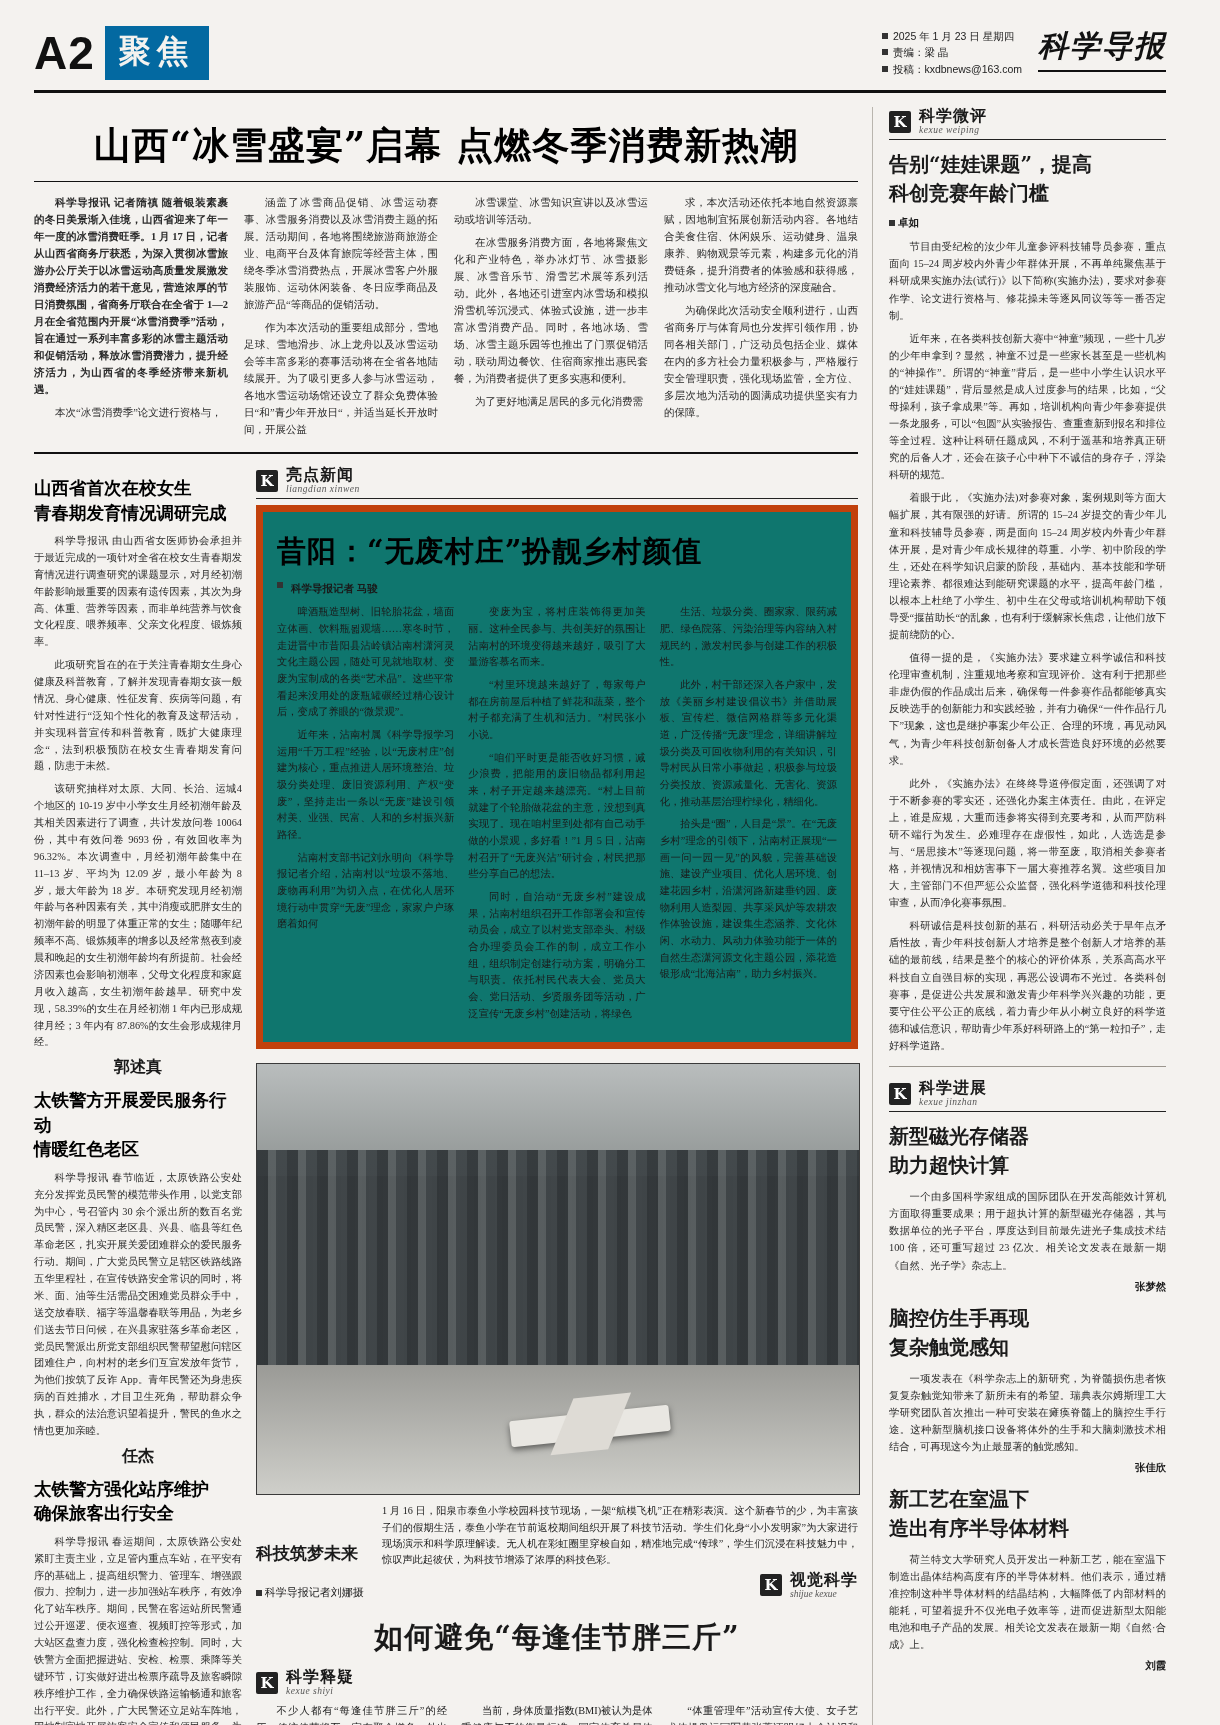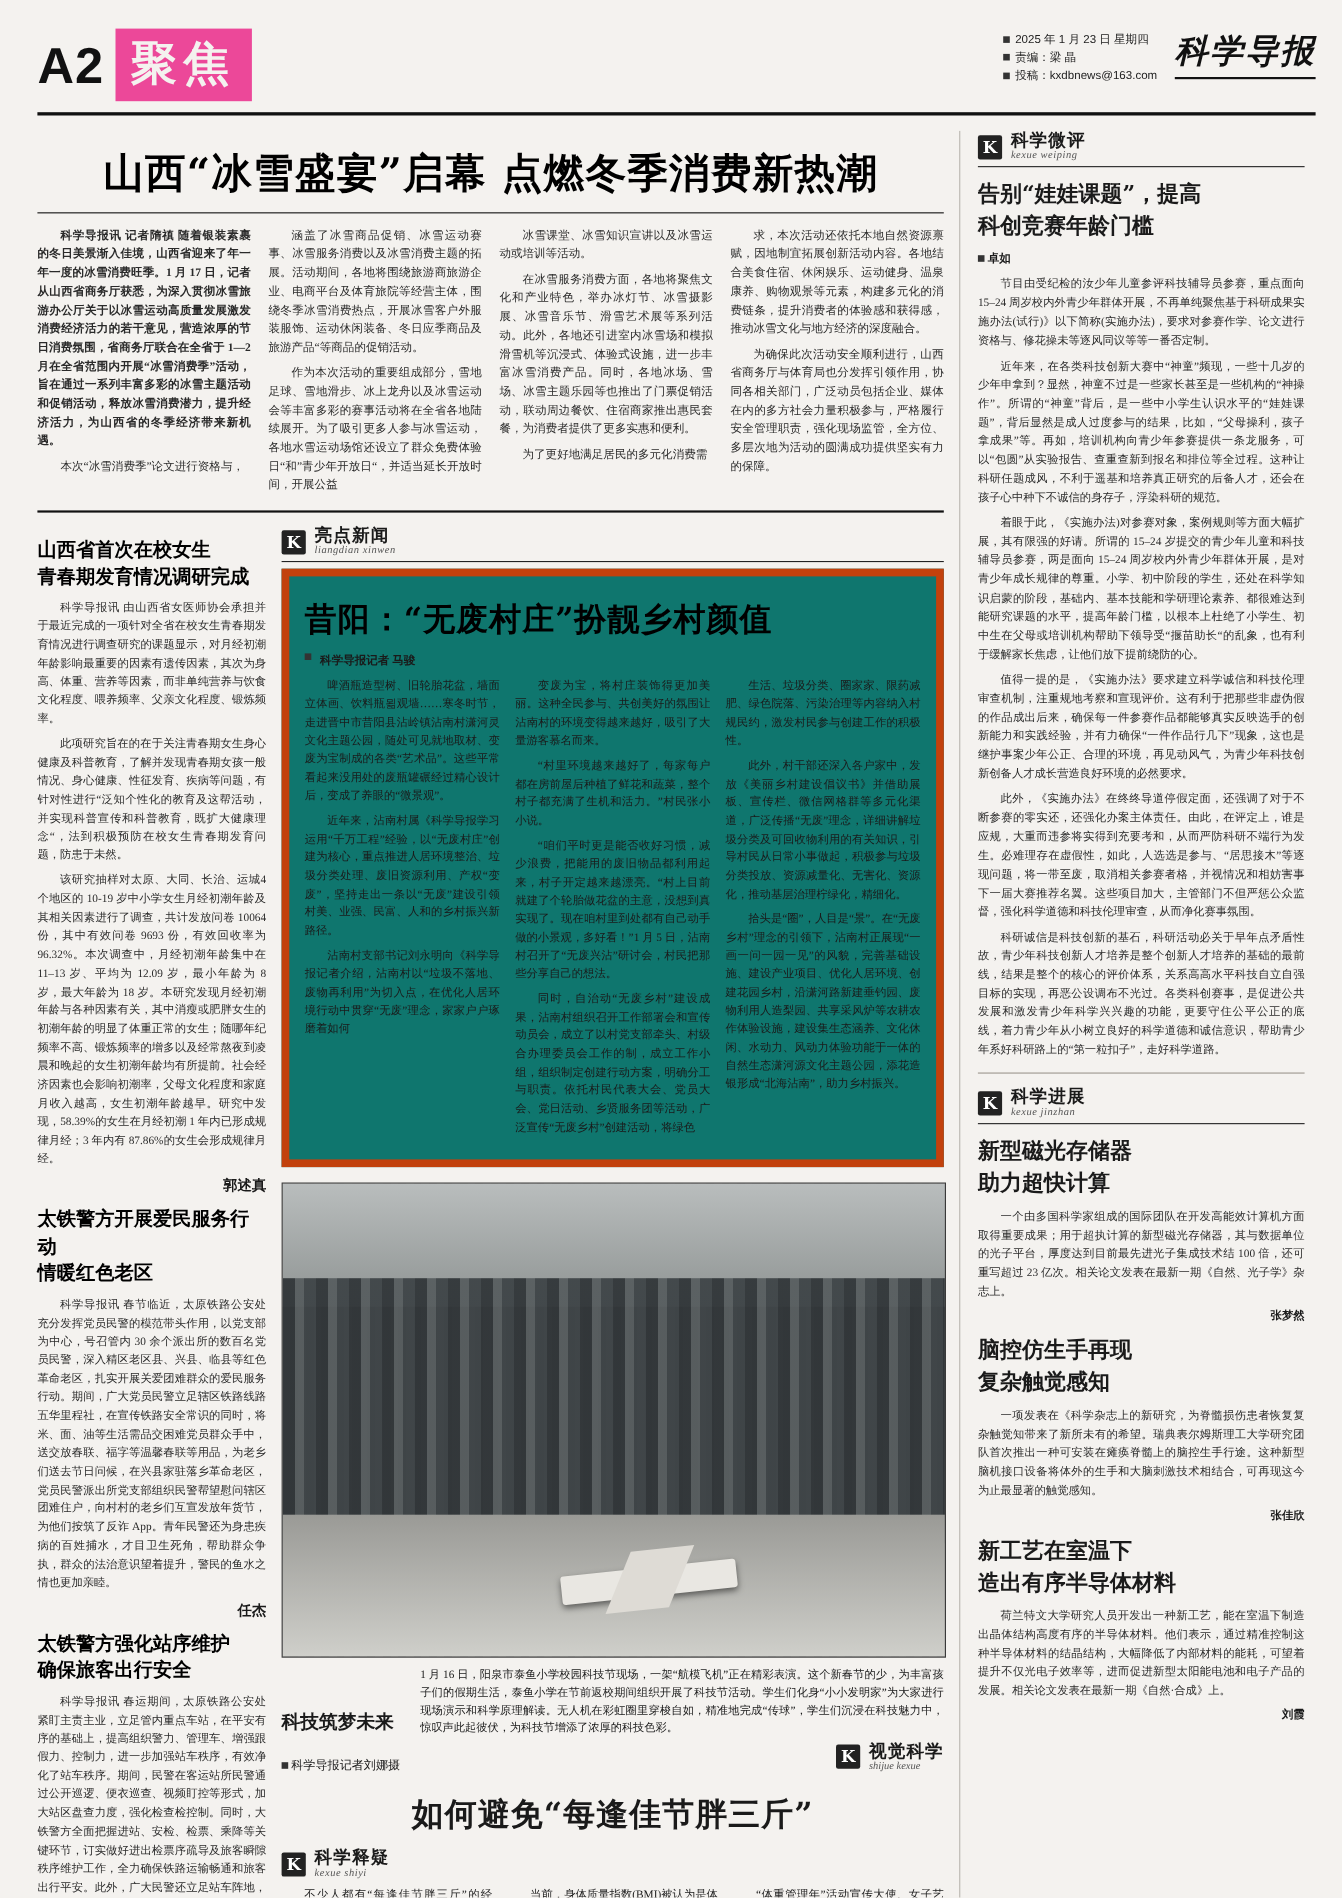--- a/index.html
+++ b/index.html
@@ -7,37 +7,37 @@
     width:1220px;height:1725px;
     background:#f3f1ee;
     font-family:"Liberation Serif", serif;
     color:#1a1a1a;
   }
   .page{
     position:relative;
     width:1220px;height:1725px;
     background:#f4f2ef;
     box-sizing:border-box;
-    padding:26px 24px 18px 34px;
+    padding:26px 54px 18px 34px;
   }
   
   .masthead{
     display:flex;align-items:flex-start;justify-content:space-between;
     border-bottom:3px solid #111;
     padding-bottom:10px;
   }
   .mast-left{display:flex;align-items:center;gap:10px;}
   .page-no{
     font-family:"Liberation Sans", sans-serif;
     font-size:46px;font-weight:bold;letter-spacing:1px;line-height:1;
     color:#111;
   }
   .section-badge{
-    background:#ec4899;color:#f4f2ef;
-    font-size:42px;font-weight:bold;
+    background:#0369a1;color:#f4f2ef;
+    font-size:32px;font-weight:bold;
     padding:4px 14px 6px 14px;
     letter-spacing:6px;
     font-family:"DejaVu Serif", serif;
   }
   .mast-right{display:flex;align-items:flex-start;gap:16px;}
   .mast-meta{
     font-family:"Liberation Sans", sans-serif;
     font-size:10.5px;line-height:1.55;color:#222;
     text-align:left;padding-top:2px;
   }
@@ -84,21 +84,21 @@
   .mid-left{width:208px;}
   .mid-right{width:602px;}
 
   .sub-head{
     font-family:"DejaVu Serif", serif;
     font-size:17.5px;font-weight:bold;line-height:1.4;
     margin:10px 0 8px 0;color:#000;
   }
   .artbody{font-size:10.3px;line-height:1.64;text-align:justify;color:#2b2b2b;}
   .artbody p{margin:0 0 6px 0;text-indent:2em;}
-  .sign{text-align:right;font-size:13px;margin-top:4px;font-weight:bold;}
+  .sign{text-align:center;font-size:16px;margin-top:4px;font-weight:bold;}
 
   
   .collogo{display:flex;align-items:center;gap:8px;margin-bottom:6px;}
   .kmark{
     width:22px;height:22px;background:#222;color:#fff;
     font-family:"DejaVu Serif", serif;font-size:15px;font-weight:bold;
     display:flex;align-items:center;justify-content:center;
     border-radius:2px;flex:none;
   }
   .collogo .cn{font-family:"DejaVu Serif", serif;font-size:16px;font-weight:bold;letter-spacing:1px;}

